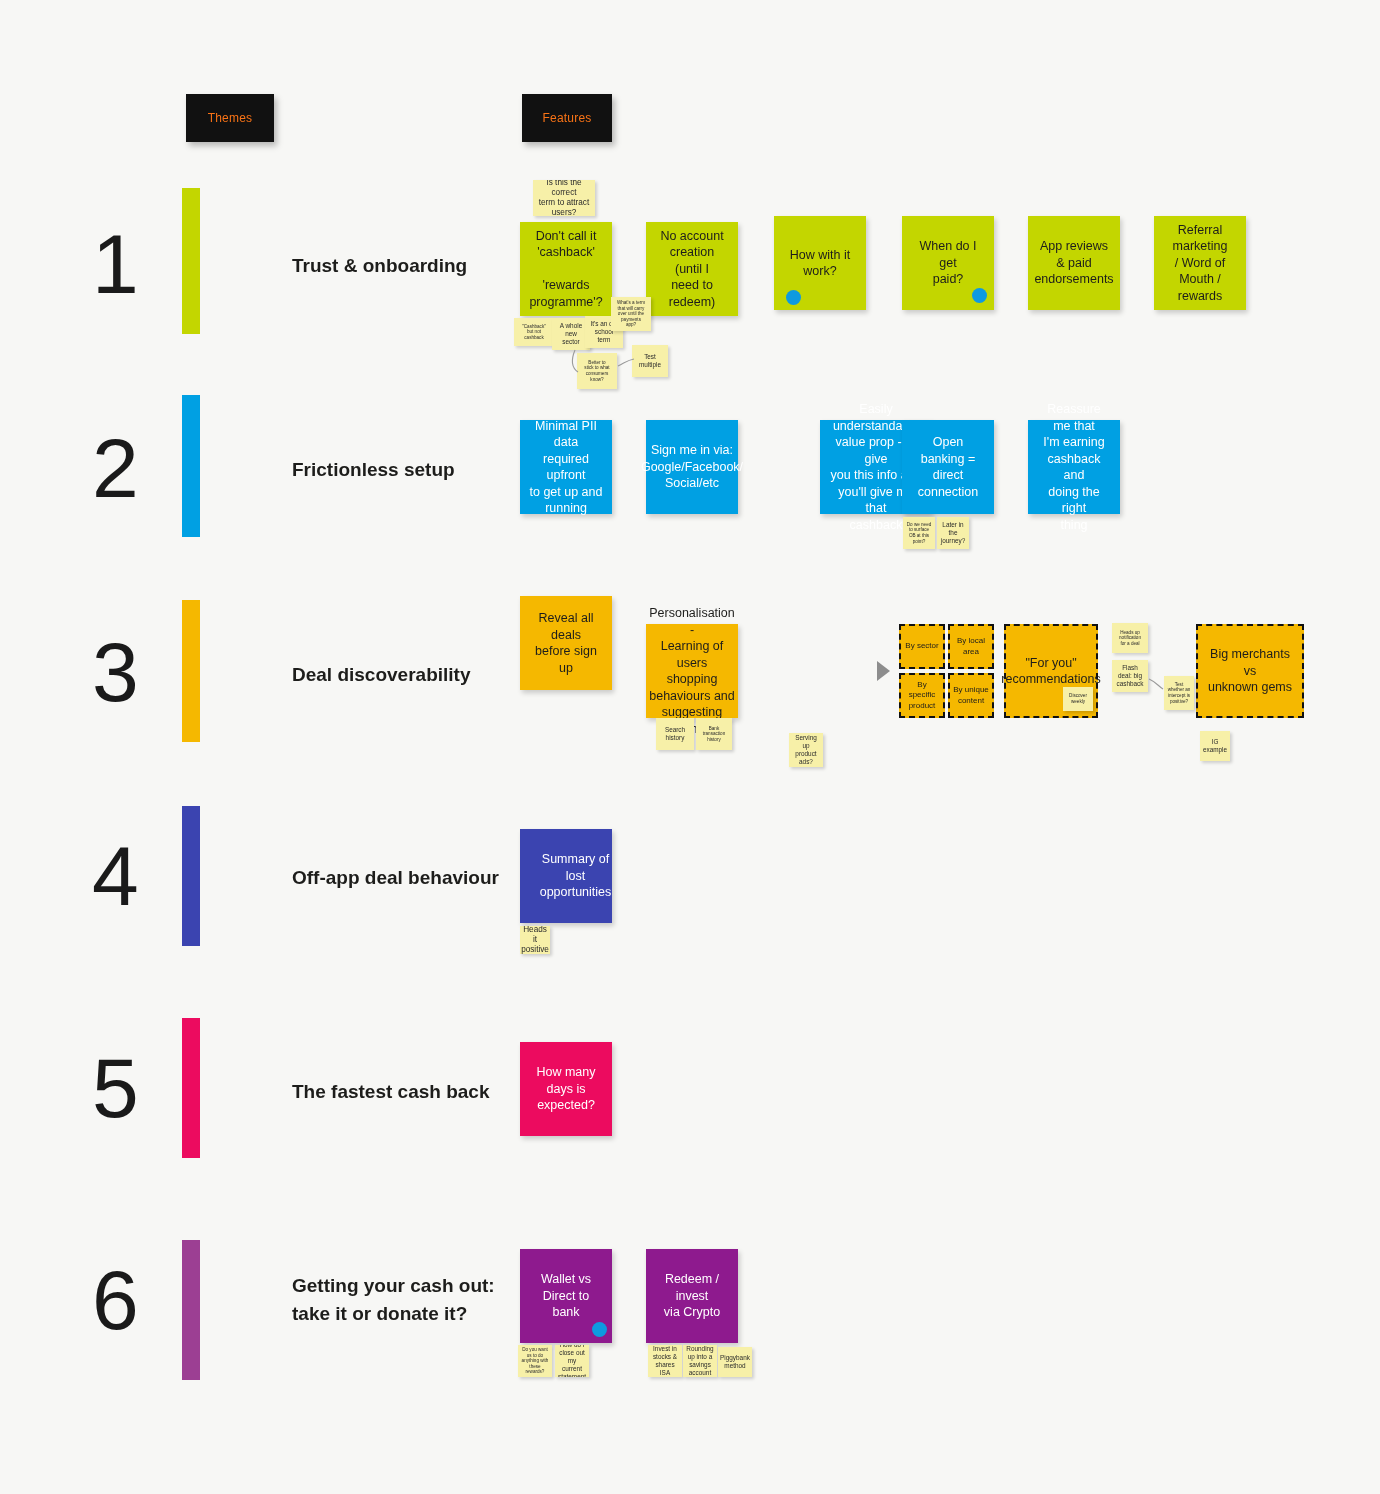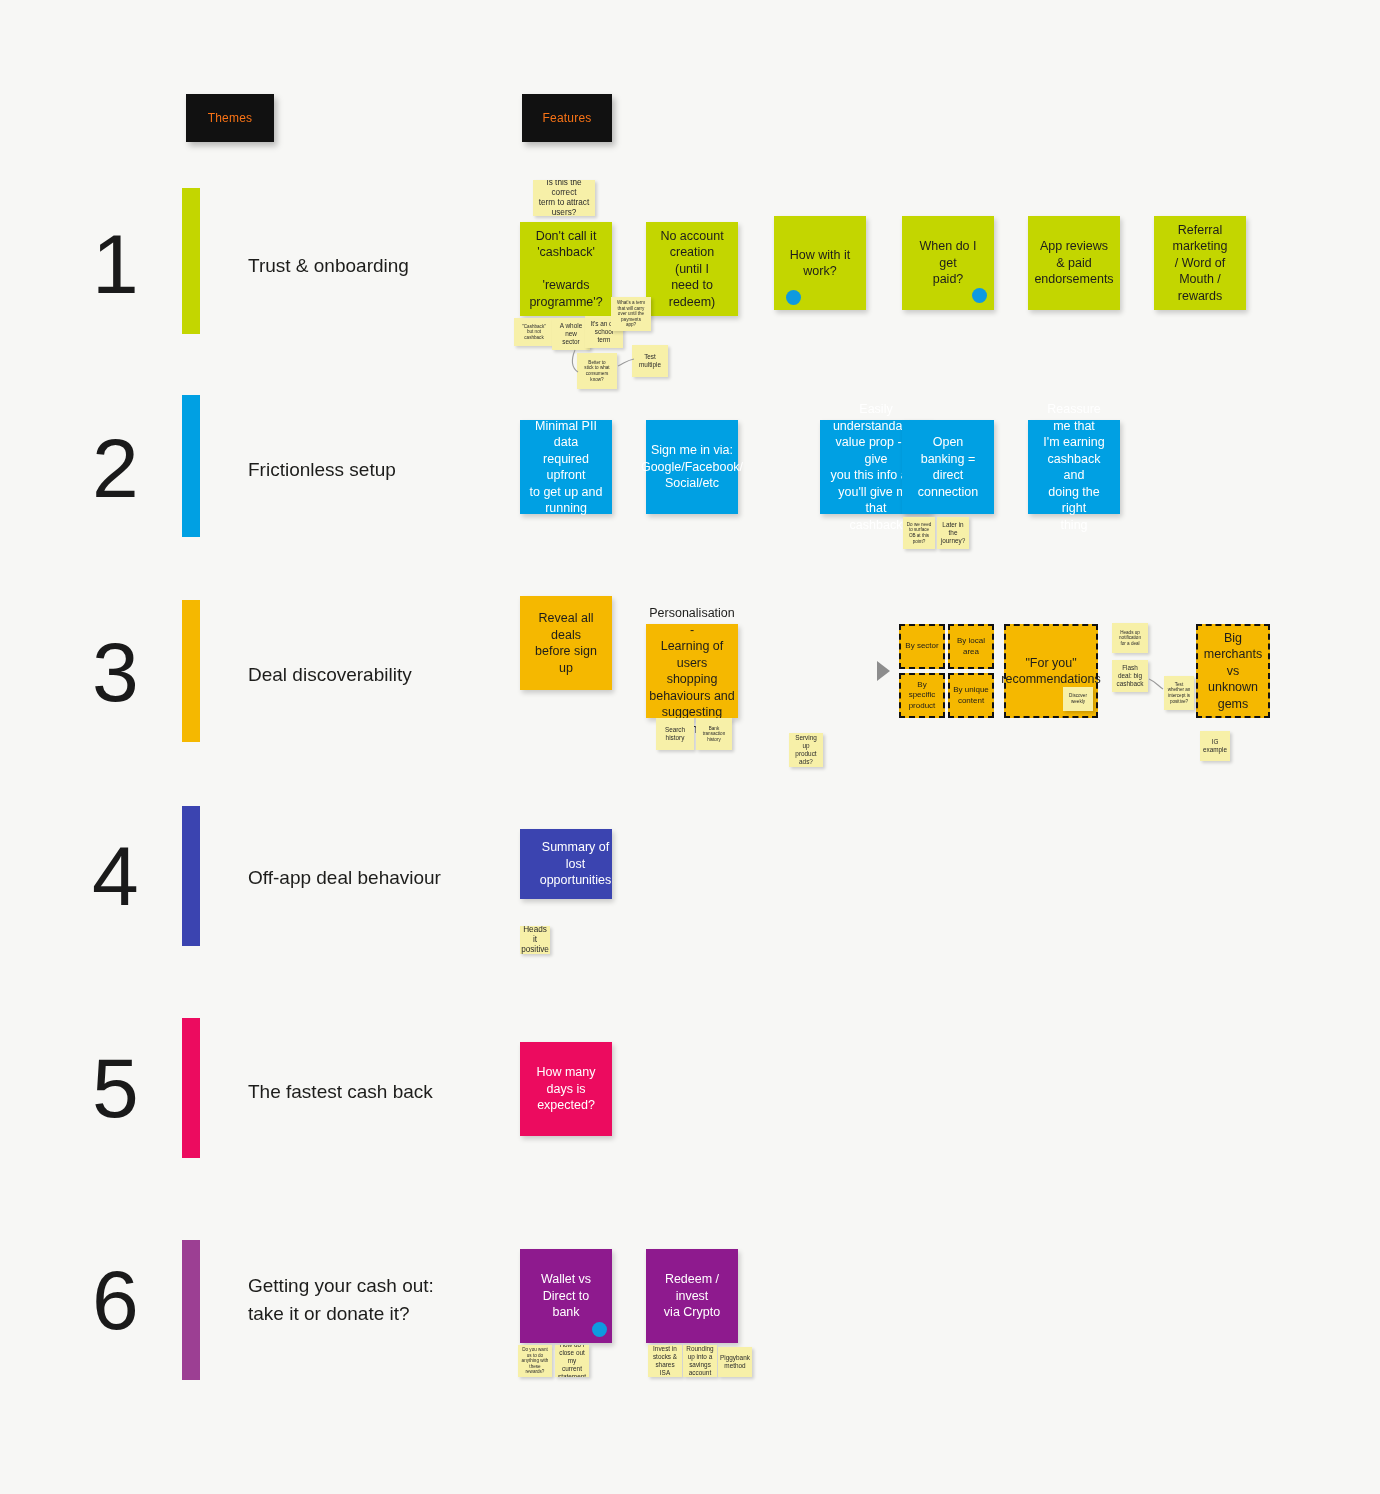--- a/index.html
+++ b/index.html
@@ -32,24 +32,25 @@
     font-size:84px;
     color:#1a1a1a;
     font-weight:400;
     line-height:1;
     font-family:"Liberation Sans", sans-serif;
   }
   .row-bar { position:absolute; width:18px; }
   .row-label {
     position:absolute;
     font-size:19px;
-    font-weight:normal;
+    font-weight:bold;
     color:#1d1d1b;
     line-height:1.45;
     white-space:pre-line;
+    margin-left:44px;
   }
 
   
   .card {
     position:absolute;
     display:flex; align-items:center; justify-content:center;
     text-align:center;
     padding:6px 9px;
     font-size:12.5px;
     line-height:1.32;
@@ -207,21 +208,21 @@
 
   <div class="tri" style="left:877px; top:661px;"></div>
 
   <div class="card dark-text dashed subtile" style="left:899px; top:624px; width:46px; height:45px; background:#f5b800;">By sector</div>
   <div class="card dark-text dashed subtile" style="left:948px; top:624px; width:46px; height:45px; background:#f5b800;">By local area</div>
   <div class="card dark-text dashed subtile" style="left:899px; top:673px; width:46px; height:45px; background:#f5b800;">By specific product</div>
   <div class="card dark-text dashed subtile" style="left:948px; top:673px; width:46px; height:45px; background:#f5b800;">By unique content</div>
 
   <div class="card dark-text dashed" style="left:1004px; top:624px; width:94px; height:94px; background:#f5b800;">"For you"
 recommendations</div>
-  <div class="card dark-text dashed" style="left:1196px; top:624px; width:74px; height:94px; background:#f5b800;">Big merchants vs
+  <div class="card dark-text dashed" style="left:1196px; top:624px; width:108px; height:94px; background:#f5b800;">Big merchants vs
 unknown gems</div>
 
   <div class="note m" style="left:656px; top:718px; width:38px; height:32px;">Search
 history</div>
   <div class="note s" style="left:696px; top:718px; width:36px; height:32px;">Bank
 transaction
 history</div>
   <div class="note m" style="left:789px; top:733px; width:34px; height:34px;">Serving up
 product
 ads?</div>
@@ -241,21 +242,21 @@
 example</div>
 
   <svg class="conn" style="left:0; top:0; width:1380px; height:1494px;">
     <path d="M 1149 679 C 1156 682 1158 686 1163 689"></path>
   </svg>
 
   <div class="row-num" style="left:92px; top:834px;">4</div>
   <div class="row-bar" style="left:182px; top:806px; height:140px; background:#3b44b0;"></div>
   <div class="row-label" style="left:248px; top:864px;">Off-app deal behaviour</div>
 
-  <div class="card light-text" style="left:520px; top:829px; width:92px; height:70px; background:#3b44b0;padding-left:28px;">Summary of lost
+  <div class="card light-text" style="left:520px; top:829px; width:92px; height:94px; background:#3b44b0;padding-left:28px;">Summary of lost
 opportunities</div>
   <div class="note l" style="left:520px; top:926px; width:30px; height:28px;">Heads it
 positive</div>
 
   <div class="row-num" style="left:92px; top:1046px;">5</div>
   <div class="row-bar" style="left:182px; top:1018px; height:140px; background:#ec0b5f;"></div>
   <div class="row-label" style="left:248px; top:1078px;">The fastest cash back</div>
 
   <div class="card light-text" style="left:520px; top:1042px; width:92px; height:94px; background:#ec0b5f;">How many days is
 expected?</div>

